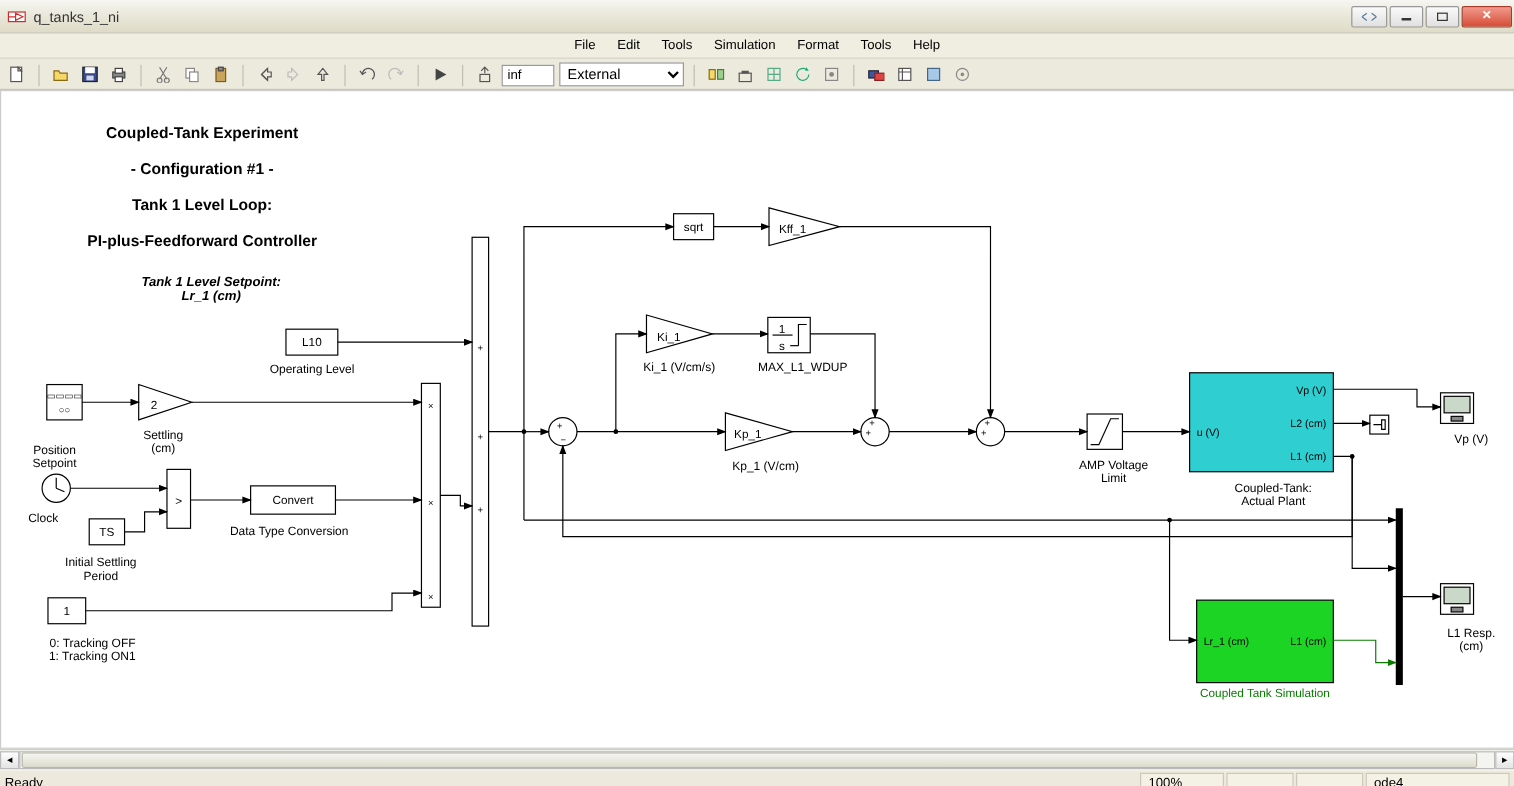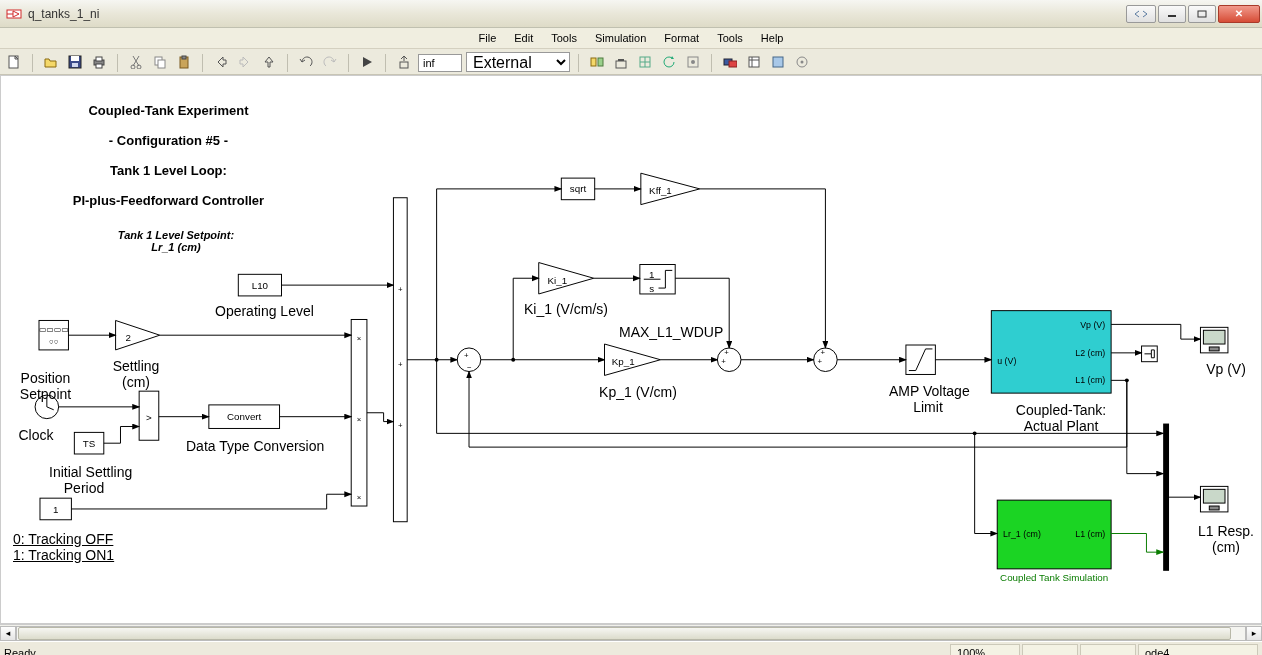--- a/index.html
+++ b/index.html
@@ -11,33 +11,33 @@
   .winbtns { display: flex; gap: 2px; align-items: center; }
   .winbtn { width: 28px; height: 18px; border: 1px solid #999; background: linear-gradient(#fafafa,#e0e0e0); border-radius: 2px; display:flex; align-items:center; justify-content:center; font-size:10px; line-height:1; cursor:pointer;}
   .winbtn.alt { width: 30px; }
   .winbtn.close { background: linear-gradient(#f19a8c,#d64c36); border-color:#a83a2a; color:#fff; font-weight:bold; width:42px;}
   .menubar { height: 21px; background: #f0eee0; display:flex; align-items:center; padding: 0 4px; gap: 2px; border-bottom: 1px solid #d4d0c0; justify-content: center; }
   .menubar .m { padding: 2px 8px; cursor:pointer; }
   .toolbar { height: 26px; background: #eceadd; display:flex; align-items:flex-end; padding: 2px 4px; gap: 4px; border-bottom: 1px solid #c8c5b5; }
   .tbtn { width: 20px; height: 20px; display:flex; align-items:center; justify-content:center; border:1px solid transparent; cursor:pointer; color:#444;}
   .tsep { width:1px; height:18px; background:#c0beb0; margin:0 4px; }
   .tinput { height:18px; border:1px solid #999; background:#fff; padding:0 4px; font-size:11px;}
-  .tselect { height:20px; border:1px solid #999; background:#fff; padding:0 2px; font-size:16px;}
+  .tselect { height:20px; border:1px solid #999; background:#fff; padding:0 2px; font-size:12px;}
   .canvas { height: 549px; background: #ffffff; position: relative; overflow:hidden; border:1px solid #ccc; margin: 0; }
   .canvas-inner { position: absolute; left:0; top:0; width: 1262px; height: 539px; }
   .hscroll { height: 17px; background:#f0f0ea; border-top:1px solid #ccc; position:relative; display:flex; align-items:center;}
   .hscroll .sbtn { width:16px; height:15px; border:1px solid #bbb; background:linear-gradient(#fefefe,#e4e4e4); display:flex;align-items:center;justify-content:center;cursor:pointer;font-size:9px;}
   .hscroll .track { flex:1; height:15px; border:1px solid #bbb; background:#f4f4f0; position:relative;}
   .hscroll .thumb { position:absolute; left:1px; top:0px; height:13px; width: 98.8%; background: linear-gradient(#f6f6f2,#dcdccc); border:1px solid #b8b8a8; border-radius:2px;}
   .statusbar { height: 22px; background:#edeadd; border-top:1px solid #fff; display:flex; align-items:center; font-size:11px; padding:0 4px;}
   .statusbar .cell { border:1px solid #ccc9b9; height:18px; display:flex; align-items:center; padding:0 6px; margin-left:2px; background:#f4f2e4;}
   .statusbar .spacer { flex:1;}
   
   .blk { position:absolute; border:1px solid #000; background:#fff; display:flex; align-items:center; justify-content:center; font-size:11px; text-align:center; }
-  .lbl { position:absolute; font-size:14px; color:#000; text-align:center; white-space:pre; }
+  .lbl { position:absolute; font-size:10px; color:#000; text-align:center; white-space:pre; }
   .headline { position:absolute; font-weight:bold; font-size:13px; text-align:center; white-space:pre; }
   svg.wires { position:absolute; left:0; top:0; width:100%; height:100%; pointer-events:none; }
   .gainpath { fill:#fff; stroke:#000; stroke-width:1; }
   .sumcirc { fill:#fff; stroke:#000; stroke-width:1; }
   .mux { fill:#000; }
   .actualplant { fill:#2fced0; stroke:#000; }
   .simplant { fill:#1bd423; stroke:#000; }
   .w { stroke:#000; stroke-width:1; fill:none; }
   .wg { stroke:#097c00; stroke-width:1; fill:none; }
   .arrow { fill:#000; }
@@ -239,21 +239,21 @@
           <circle cx="7" cy="7" r="1.5" fill="#888"></circle>
         </svg>
       </div>
   </div>
 
   <div class="canvas">
     <div class="canvas-inner">
 
       <div class="headline" style="left:8px; top:12px; width:290px;">
         <span>Coupled-Tank Experiment</span><br>
-        <span>- Configuration #5 -</span><br>
+        <span>- Configuration #1 -</span><br>
         <span>Tank 1 Level Loop:</span><br>
         <span>PI-plus-Feedforward Controller</span>
       </div>
       <div class="lbl" style="left:95px; top:153px; width:160px; font-weight:bold; font-size:11px;font-style:italic;">Tank 1 Level Setpoint:
 Lr_1 (cm)</div>
 
       <svg class="wires" viewBox="0 0 1262 549">
 
         <defs>
           <marker id="ah" markerWidth="8" markerHeight="8" refX="7" refY="3" orient="auto">
@@ -436,25 +436,25 @@
       </svg>
 
       <div class="lbl" style="left:17px; top:294px; width:55px;">Position
 Setpoint</div>
       <div class="lbl" style="left:105px; top:282px; width:60px;">Settling
 (cm)</div>
       <div class="lbl" style="left:17px; top:351px; width:36px;">Clock</div>
       <div class="lbl" style="left:48px; top:388px; width:70px;">Initial Settling
 Period</div>
       <div class="lbl" style="left:185px; top:362px; width:110px;">Data Type Conversion</div>
-      <div class="lbl" style="left:12px; top:455px; width:100px; text-align:center;text-decoration:underline;">0: Tracking OFF
+      <div class="lbl" style="left:12px; top:455px; width:100px; text-align:right;">0: Tracking OFF
 1: Tracking ON1</div>
       <div class="lbl" style="left:214px; top:227px; width:90px;">Operating Level</div>
       <div class="lbl" style="left:520px; top:225px; width:90px;">Ki_1 (V/cm/s)</div>
-      <div class="lbl" style="left:618px; top:225px; width:100px;margin-top:23px;">MAX_L1_WDUP</div>
+      <div class="lbl" style="left:618px; top:225px; width:100px;">MAX_L1_WDUP</div>
       <div class="lbl" style="left:592px; top:308px; width:90px;">Kp_1 (V/cm)</div>
       <div class="lbl" style="left:888px; top:307px; width:78px;">AMP Voltage
 Limit</div>
       <div class="lbl" style="left:1010px; top:326px; width:100px;">Coupled-Tank:
 Actual Plant</div>
       <div class="lbl" style="left:1200px; top:285px; width:50px;">Vp (V)</div>
       <div class="lbl" style="left:1196px; top:447px; width:58px;">L1 Resp.
 (cm)</div>
 
     </div>

